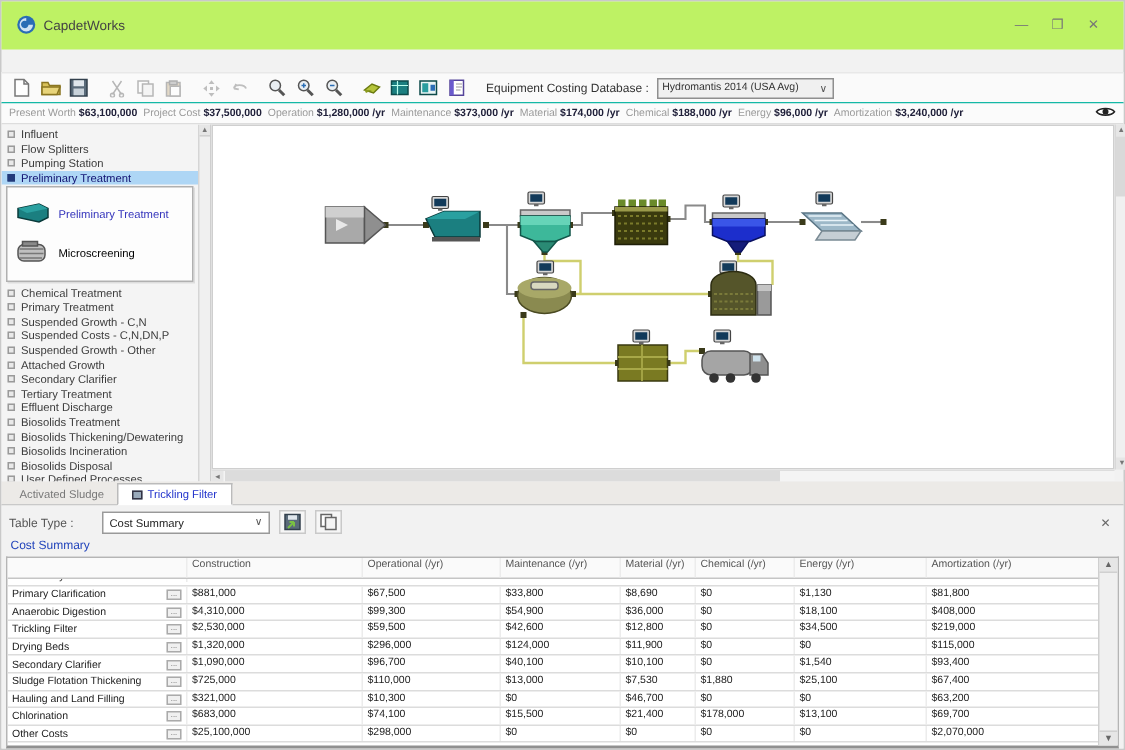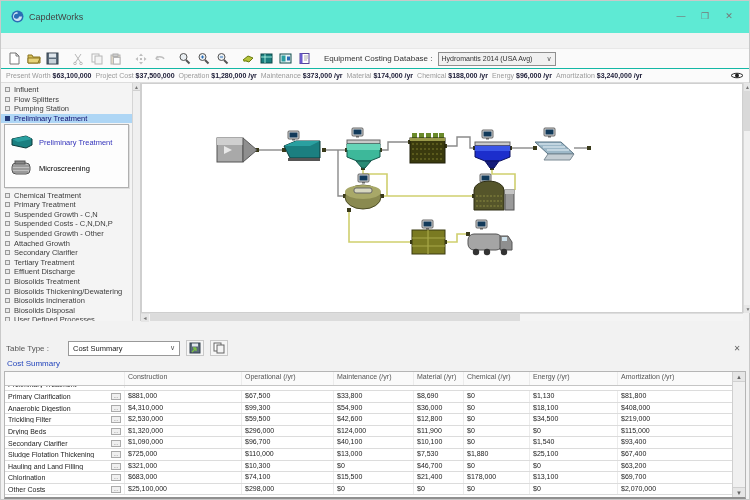--- a/index.html
+++ b/index.html
@@ -1,21 +1,21 @@
 <!DOCTYPE html>
 <html><head>
 <meta charset="utf-8">
 <style>
   * { box-sizing: border-box; }
   html,body { margin:0; padding:0; }
   body { width:750px; height:500px; overflow:hidden; font-family:"Liberation Sans",sans-serif; background:#e8e8e8; }
   .window { position:absolute; top:0; left:0; width:750px; height:500px; background:#f2f2f2; border:1px solid #c9c9c9; }
 
   
-  .titlebar { position:absolute; top:0; left:0; right:0; height:32px; background:#5eead4; }
+  .titlebar { position:absolute; top:0; left:0; right:0; height:32px; background:#bef264; }
   .app-logo { position:absolute; left:10px; top:9px; width:13px; height:13px; }
   .app-title { position:absolute; left:28px; top:11px; font-size:9px; color:#444; }
   .win-controls { position:absolute; right:8px; top:6px; display:flex; }
   .win-btn { width:24px; height:18px; text-align:center; font-size:9px; line-height:18px; color:#777; cursor:default; }
 
   
   .menubar { position:absolute; top:32px; left:0; right:0; height:15px; background:#fff; font-size:9px; color:#333; padding-left:3px; display:flex; align-items:center; }
   .menu-item { padding:0 5px; }
 
   
@@ -498,20 +498,29 @@
       <div class="sarrow">▲</div>
       <div class="vthumb"></div>
       <div class="sarrow bottom">▼</div>
     </div>
     <div class="hscroll">
       <div class="harrow">◄</div>
       <div class="hthumb"></div>
     </div>
   </div>
 
+  <div class="tabbar">
+    <div class="tab">
+      <span>Activated Sludge</span>
+    </div>
+    <div class="tab active">
+      <span class="tab-ico"></span>
+      <span>Trickling Filter</span>
+    </div>
+  </div>
 
   <div class="tablepanel">
     <div class="typerow">
       <span class="type-label">Table Type :</span>
       <div class="type-combo">
         <span>Cost Summary</span>
         <span class="arrow">∨</span>
       </div>
       <span class="mini-btn">
           <svg width="12" height="12" viewBox="0 0 12 12">

